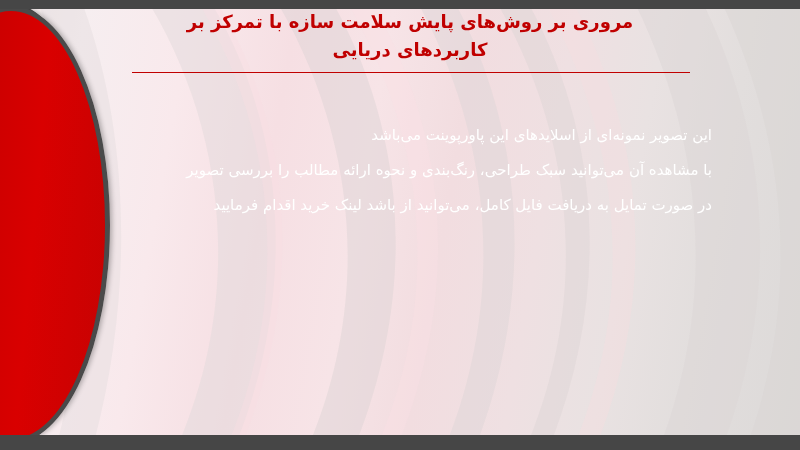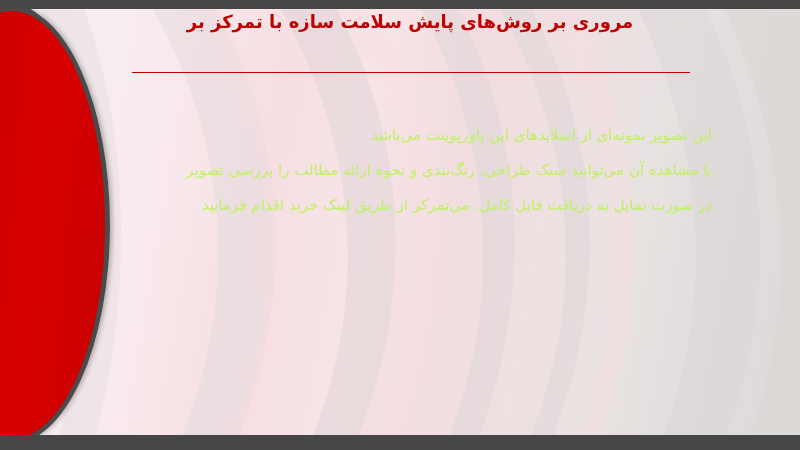--- a/index.html
+++ b/index.html
@@ -122,21 +122,21 @@
   .body-block {
     position: absolute;
     right: 88px;
     top: 118px;
     width: 624px;
     text-align: right;
     direction: rtl;
     z-index: 5;
   }
   .body-line {
-    color: #bef264;
+    color: #ffffff;
     font-size: 15px;
     line-height: 35px;
     white-space: nowrap;
     direction: rtl;
   }
 </style>
 </head>
 <body>
 
 <div id="slide">
@@ -163,22 +163,23 @@
   </div>
 
   <div class="red-lens-inner"></div>
   <div class="red-lens"></div>
 
   <div class="band-top"></div>
   <div class="band-bottom"></div>
 
   <div class="title-block">
     <div class="title-line">مروری بر روش‌های پایش سلامت سازه با تمرکز بر</div>
+    <div class="title-line">کاربردهای دریایی</div>
   </div>
   <div class="title-rule"></div>
 
   <div class="body-block">
     <div class="body-line">این تصویر نمونه‌ای از اسلایدهای این پاورپوینت می‌باشد</div>
     <div class="body-line">با مشاهده آن می‌توانید سبک طراحی، رنگ‌بندی و نحوه ارائه مطالب را بررسی تصویر</div>
-    <div class="body-line">در صورت تمایل به دریافت فایل کامل، می‌تمرکز از طریق لینک خرید اقدام فرمایید</div>
+    <div class="body-line">در صورت تمایل به دریافت فایل کامل، می‌توانید از باشد لینک خرید اقدام فرمایید</div>
   </div>
 
 </div>
 
 </body></html>

